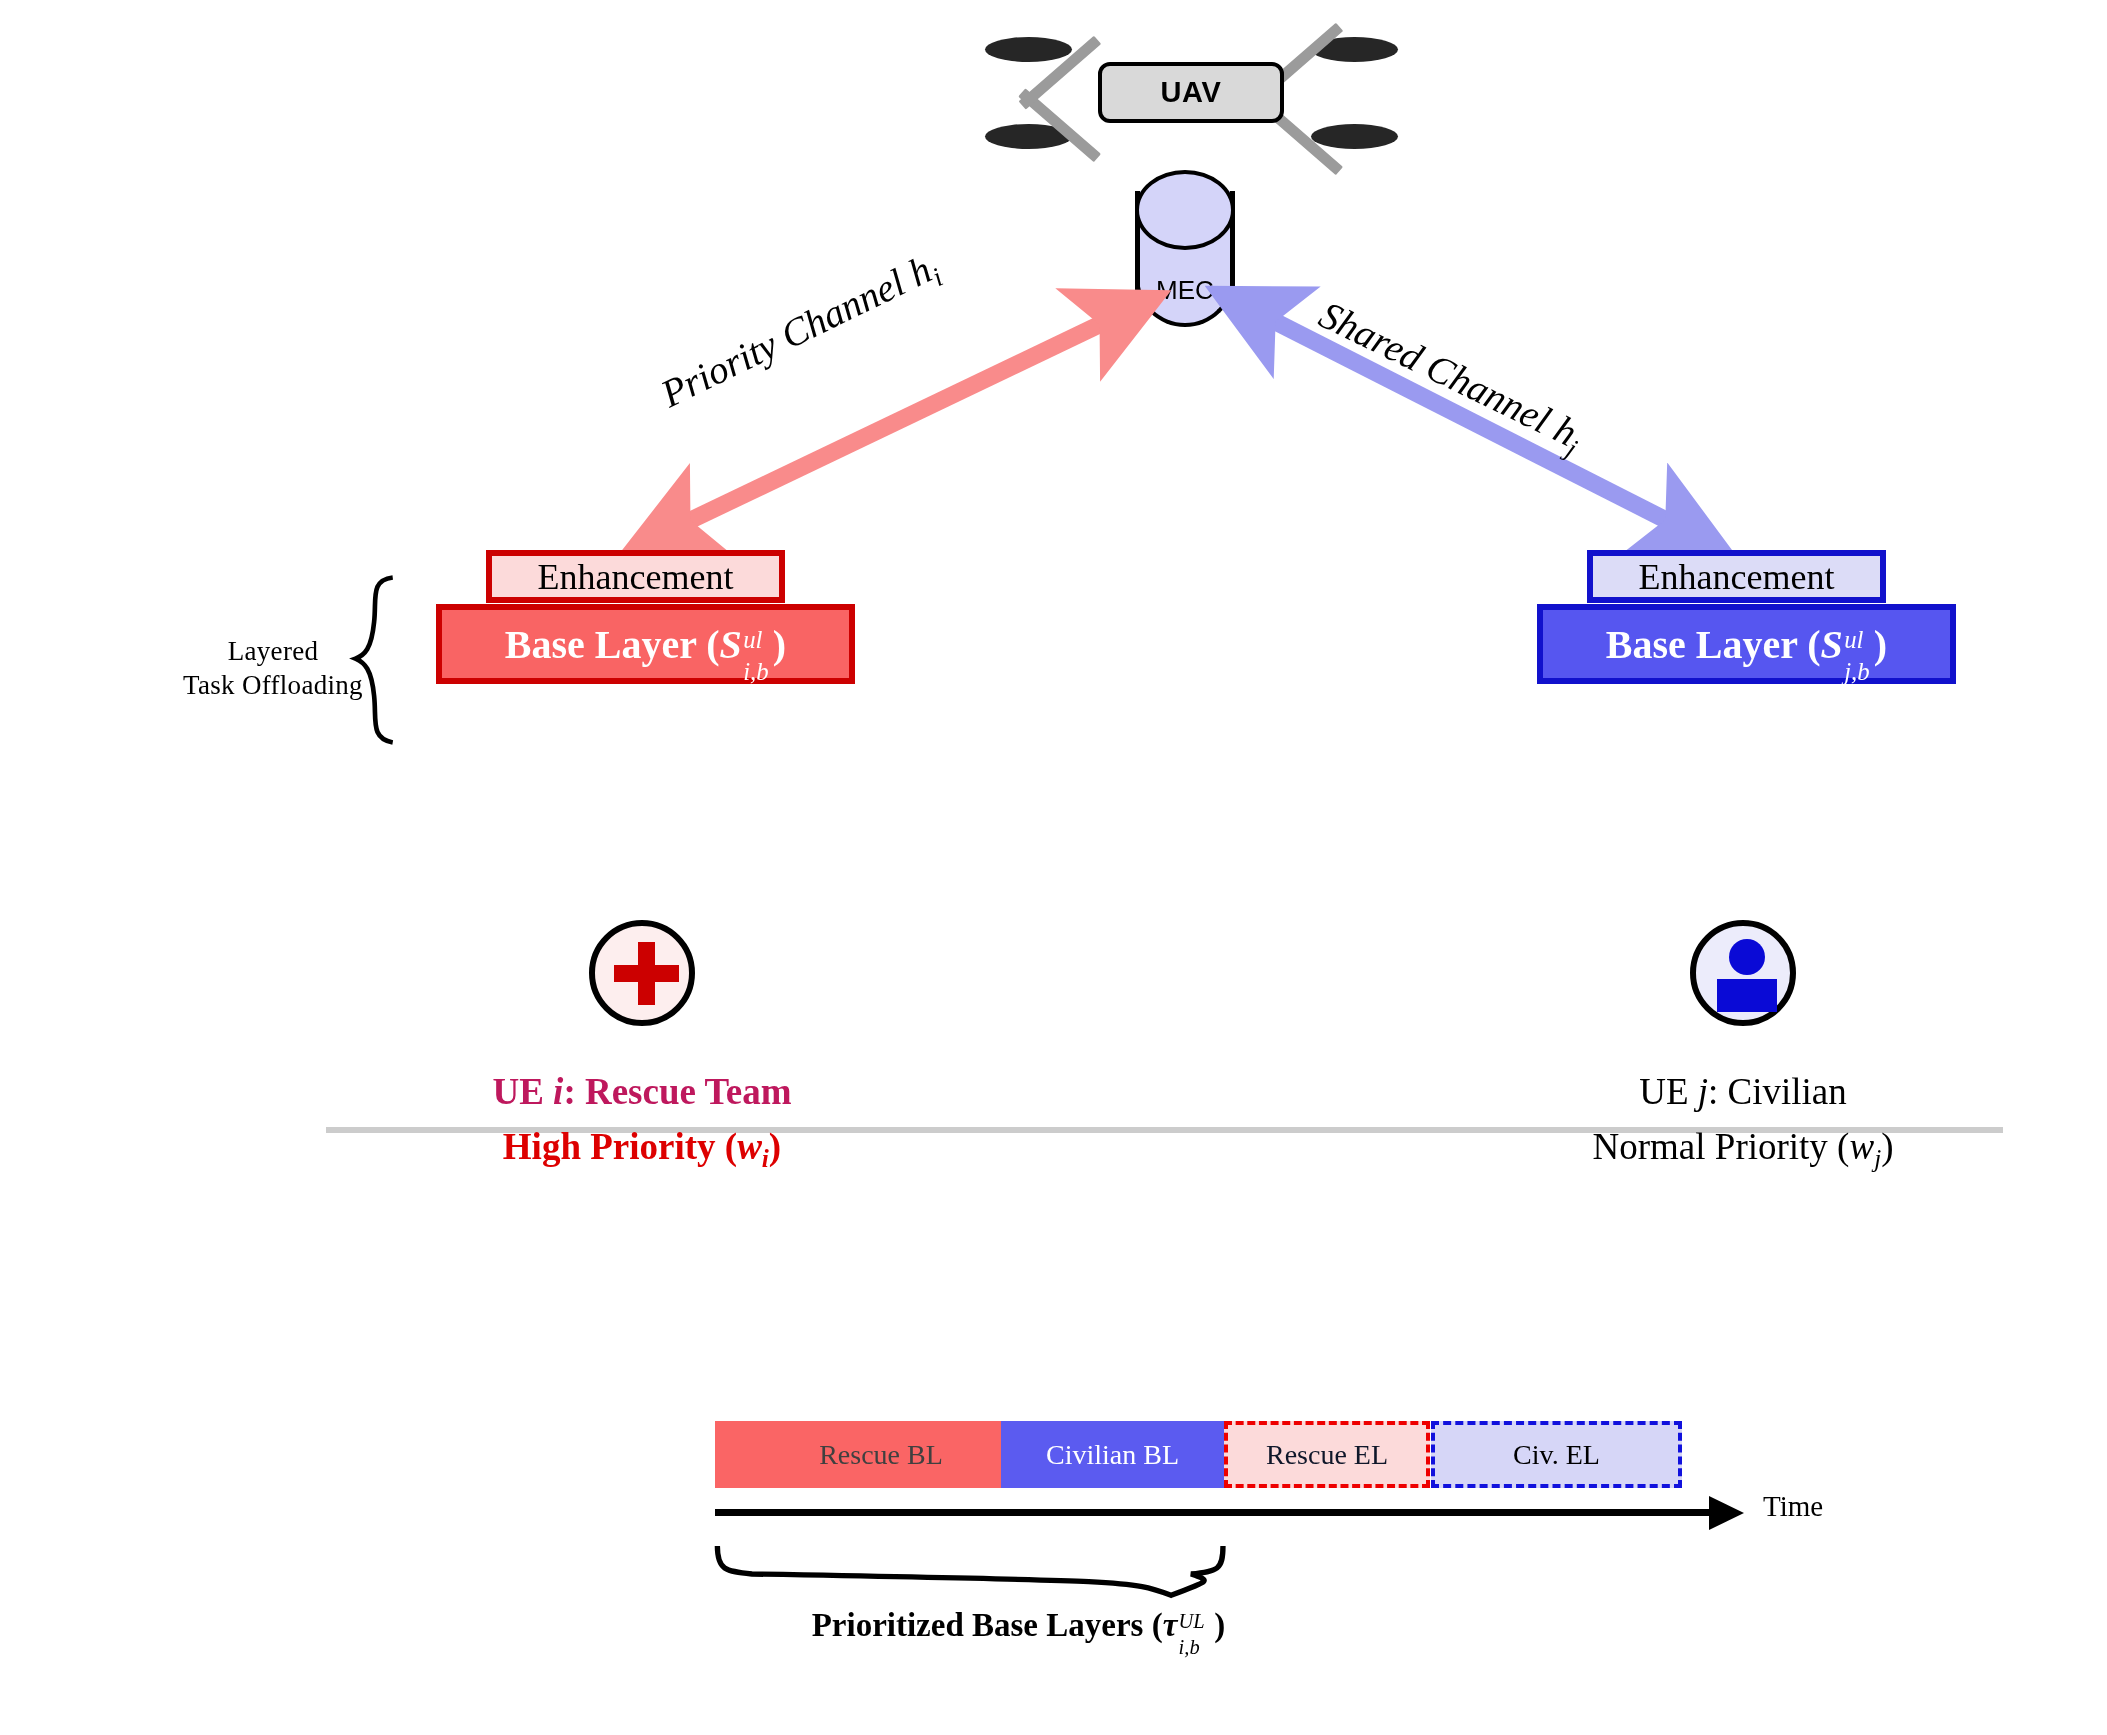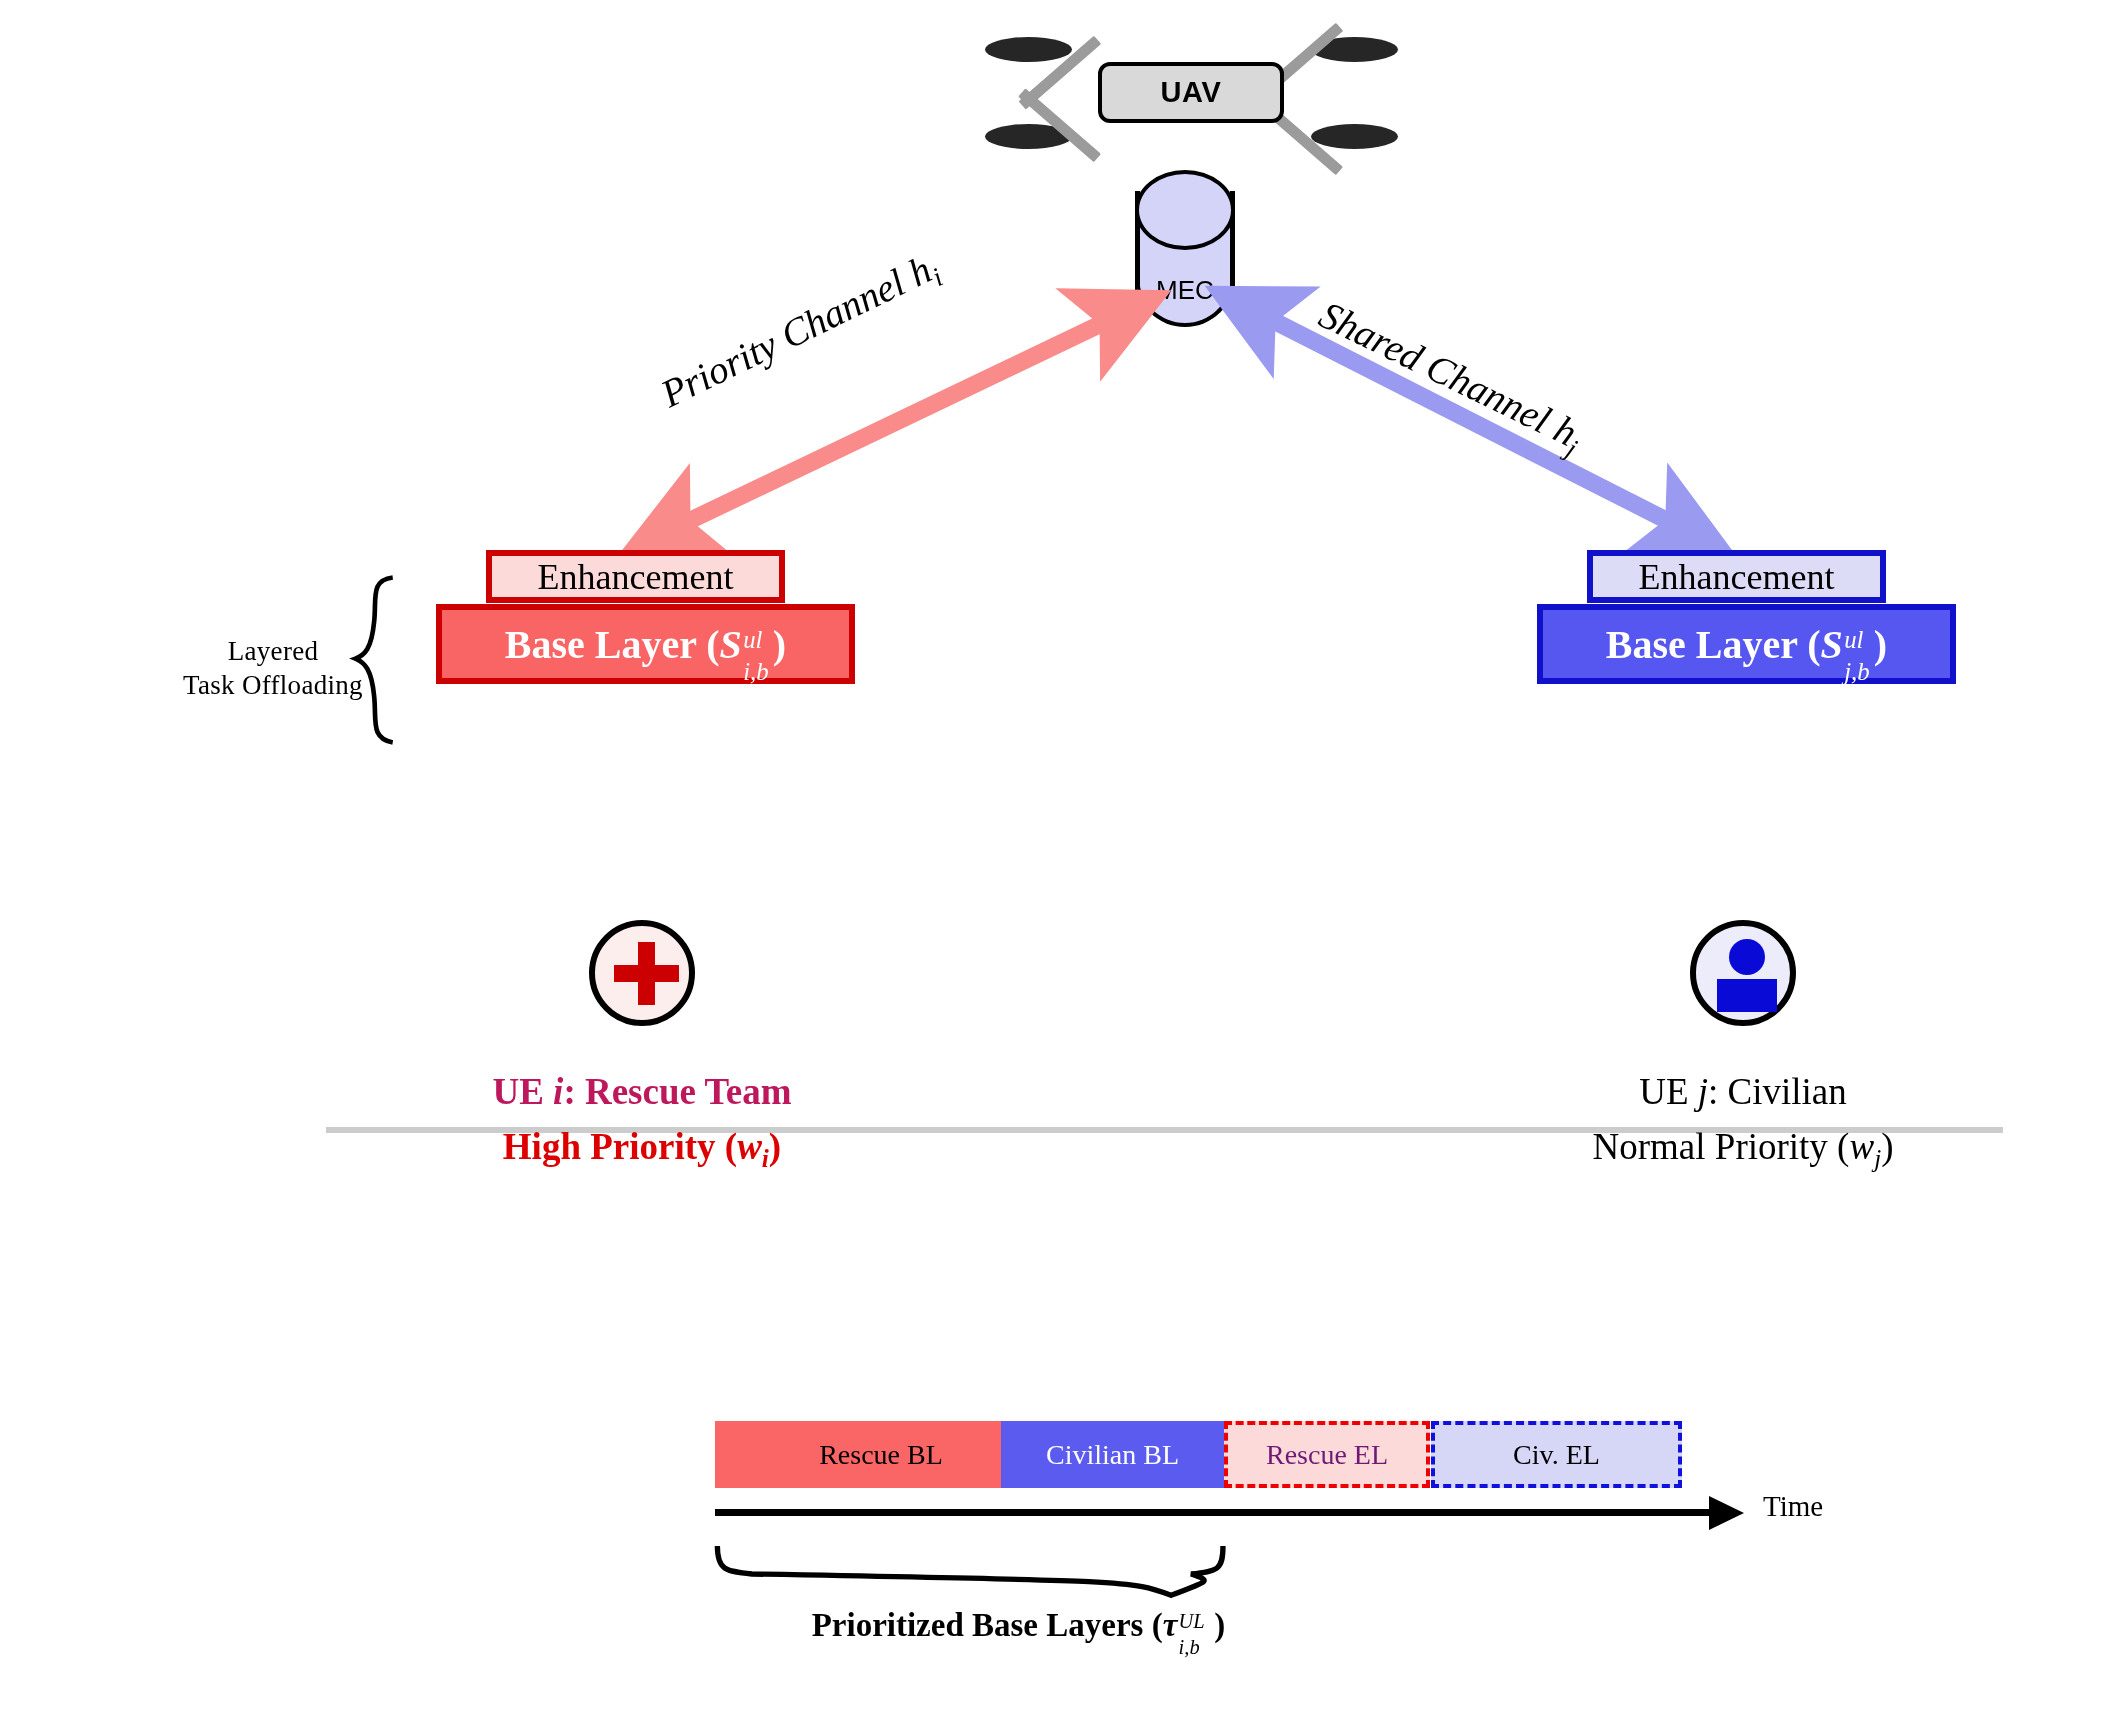--- a/index.html
+++ b/index.html
@@ -179,23 +179,23 @@
   }
 
   
   .tl-block {
     position: absolute;
     height: 67px;
     box-sizing: border-box;
     display: flex; align-items: center; justify-content: center;
     font-size: 28px;
   }
-  #tl-rescue-bl  { left:715px; width:332px; background:#fa6565; color:#000000; }
+  #tl-rescue-bl  { left:715px; width:332px; background:#fa6565; color:#404040; }
   #tl-civil-bl   { left:1001px; width:223px; background:#5b5bf0; color:#fff; }
-  #tl-rescue-el  { left:1224px; width:206px; background:#fcdada; color:#701a75; border:4.7px dashed #ee0000; }
+  #tl-rescue-el  { left:1224px; width:206px; background:#fcdada; color:#0f172a; border:4.7px dashed #ee0000; }
   #tl-civ-el     { left:1431px; width:251px; background:#d6d6f7; color:#000; border:4.7px dashed #1111dd; }
   .tl-row { top: 1421px; }
 
   #tl-axis { left:715px; top:1509px; width:998px; height:6.7px; background:#000; }
   #tl-arrowhead {
     left: 1709px; top: 1496px;
     width: 0; height: 0;
     border-top: 17.3px solid transparent;
     border-bottom: 17.3px solid transparent;
     border-left: 35px solid #000;

